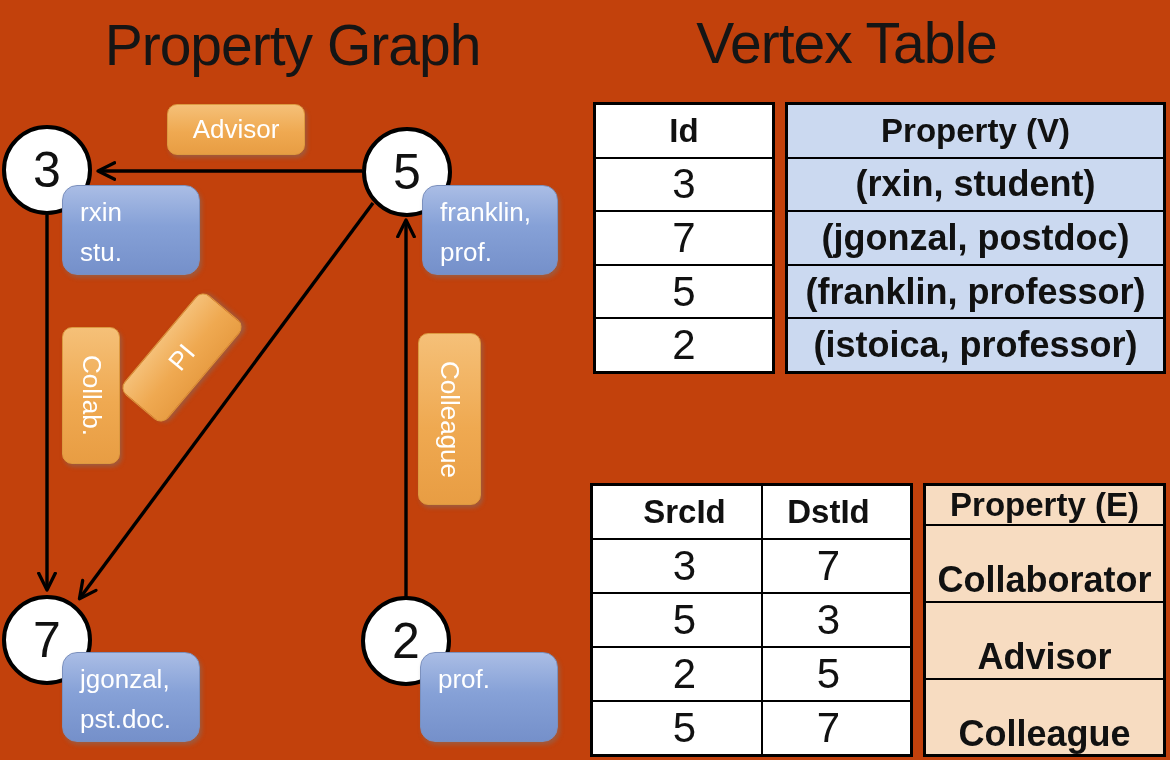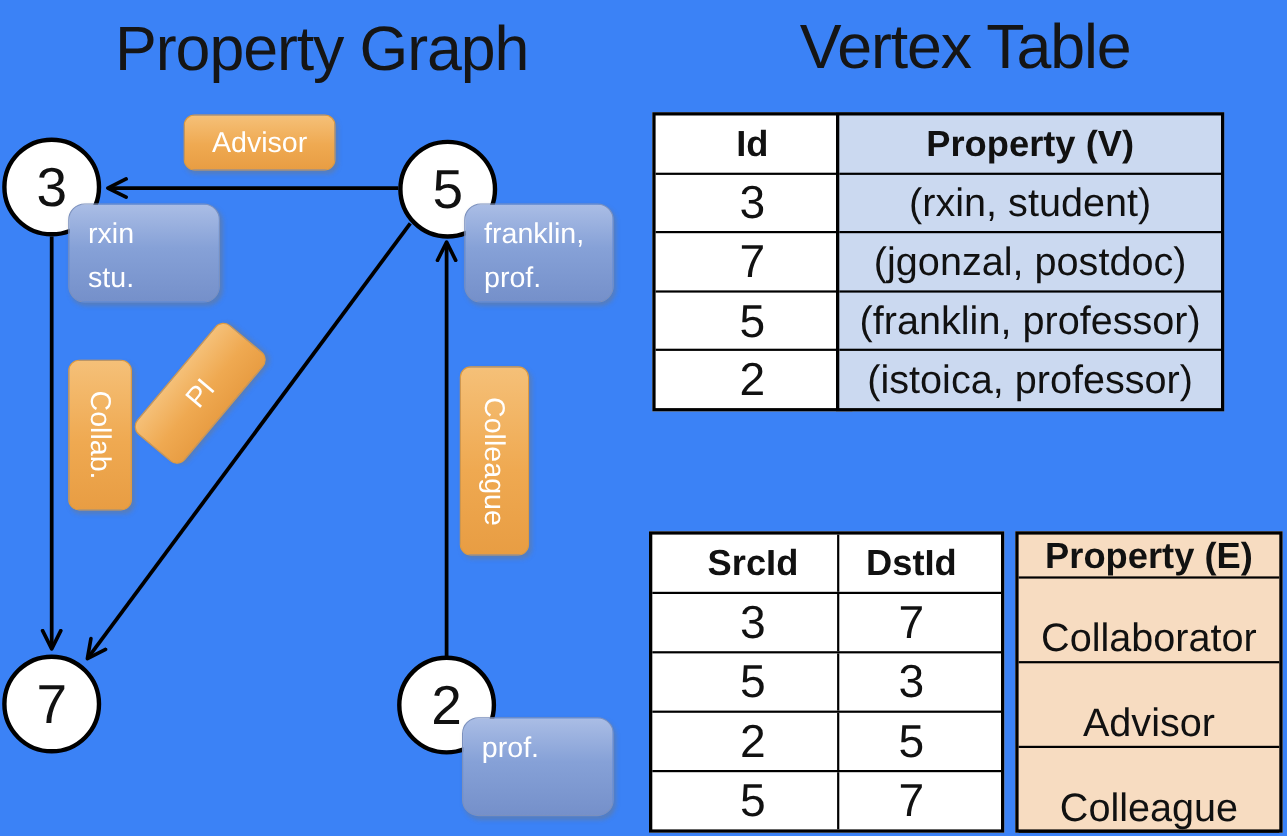--- a/index.html
+++ b/index.html
@@ -1,23 +1,23 @@
 <!DOCTYPE html>
 <html><head>
 <meta charset="utf-8">
 <style>
   html,body{margin:0;padding:0;background:#fff;}
-  .slide{position:relative;width:1170px;height:760px;background:#3b82f6;overflow:hidden;
+  .slide{position:relative;width:1170px;height:760px;background:#c2410c;overflow:hidden;
          font-family:"Liberation Sans",sans-serif;color:#111;}
 
   
   .big-title{position:absolute;text-align:center;font-size:57px;font-weight:300;
              letter-spacing:-1px;color:#151515;white-space:nowrap;}
   #title-graph{left:0;top:12px;width:585px;}
-  #title-vertex{left:585px;top:10px;width:585px;}
+  #title-vertex{left:554px;top:10px;width:585px;}
   #title-edge{left:585px;top:392px;width:585px;}
 
   
   #edge-svg{position:absolute;left:0;top:0;z-index:1;}
   #edge-svg line{stroke:#000;stroke-width:3.4;}
 
   
   .circle{position:absolute;width:82px;height:82px;border:4px solid #000;border-radius:50%;
           background:#fff;display:flex;align-items:center;justify-content:center;
           font-size:50px;font-weight:300;color:#111;z-index:2;}
@@ -48,24 +48,24 @@
   #vbox-jgonzal{left:62px;top:652px;width:138px;height:90px;}
   #vbox-istoica{left:420px;top:652px;width:138px;height:90px;}
 
   
   .tbl{position:absolute;border:3px solid #000;box-sizing:border-box;display:flex;flex-direction:column;}
   .tbl .trow{flex:1;display:flex;align-items:center;justify-content:center;
              border-bottom:2.5px solid #000;box-sizing:border-box;}
   .tbl .trow:last-child{border-bottom:none;}
   .hdr{font-weight:bold;font-size:33px;}
   .numcell{font-size:42px;font-weight:300;}
-  .propcell{font-size:36px;font-weight:400;white-space:nowrap;}
+  .propcell{font-size:36px;font-weight:700;white-space:nowrap;}
 
   #vt-id{left:593px;top:102px;width:182px;height:272px;background:#fff;}
-  #vt-prop{left:760px;top:102px;width:353px;height:272px;background:#cbd9f0;}
+  #vt-prop{left:785px;top:102px;width:381px;height:272px;background:#cbd9f0;}
 
   #et-ids{left:590px;top:483px;width:323px;height:274px;background:#fff;padding:0;}
   #et-ids .trow{padding:0;}
   #et-ids .cell{flex:none;width:152px;height:100%;display:flex;align-items:center;justify-content:center;box-sizing:border-box;}
   #et-ids .cell.c2{width:134px;border-left:2.5px solid #000;}
   #et-prop{left:923px;top:483px;width:243px;height:274px;background:#f7dcc1;gap:33px;}
 </style>
 </head>
 <body>
 
@@ -113,20 +113,24 @@
   </div>
 
   <div class="bbadge" id="vbox-rxin">
     <div>rxin</div>
     <div>stu.</div>
   </div>
   <div class="bbadge" id="vbox-franklin">
     <div>franklin,</div>
     <div>prof.</div>
   </div>
+  <div class="bbadge" id="vbox-jgonzal">
+    <div>jgonzal,</div>
+    <div>pst.doc.</div>
+  </div>
   <div class="bbadge" id="vbox-istoica">
     <div>prof.</div>
   </div>
 
   <div class="tbl" id="vt-id">
     <div class="trow hdr">Id</div>
     <div class="trow numcell">3</div>
     <div class="trow numcell">7</div>
     <div class="trow numcell">5</div>
     <div class="trow numcell">2</div>

